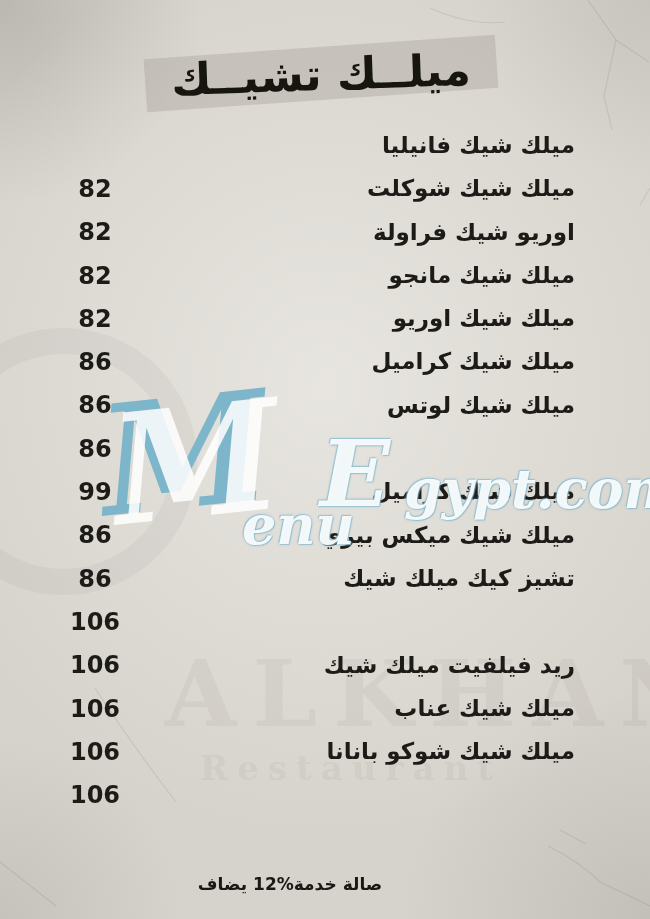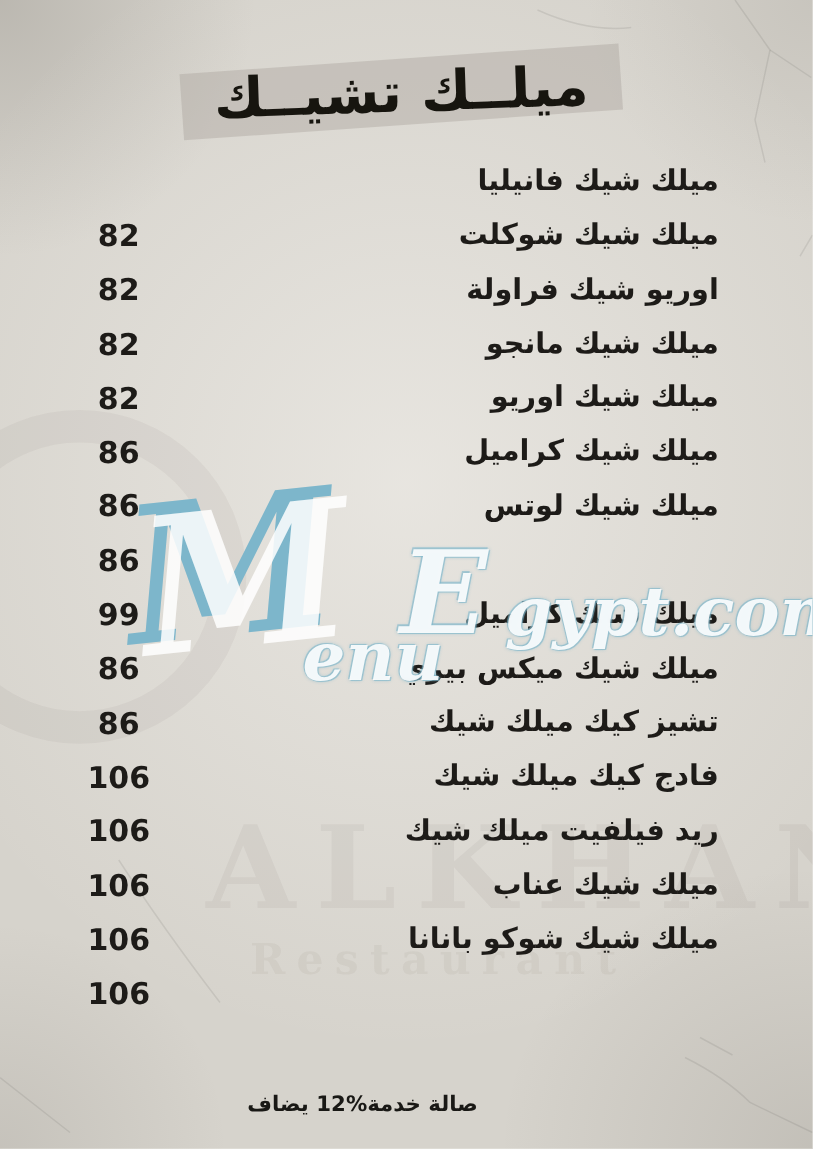--- a/index.html
+++ b/index.html
@@ -167,21 +167,20 @@
         <div class="item-name">ميلك شيك ميكس بيري</div>
       </div>
 
       <div class="menu-row">
         <div class="item-price">106</div>
         <div class="item-name">تشيز كيك ميلك شيك</div>
       </div>
 
       <div class="menu-row">
         <div class="item-price">106</div>
-        <div class="item-name">فادج كيك ميلك شيك</div>
       </div>
 
       <div class="menu-row">
         <div class="item-price">106</div>
         <div class="item-name">ريد فيلفيت ميلك شيك</div>
       </div>
 
       <div class="menu-row">
         <div class="item-price">106</div>
         <div class="item-name">ميلك شيك عناب</div>

